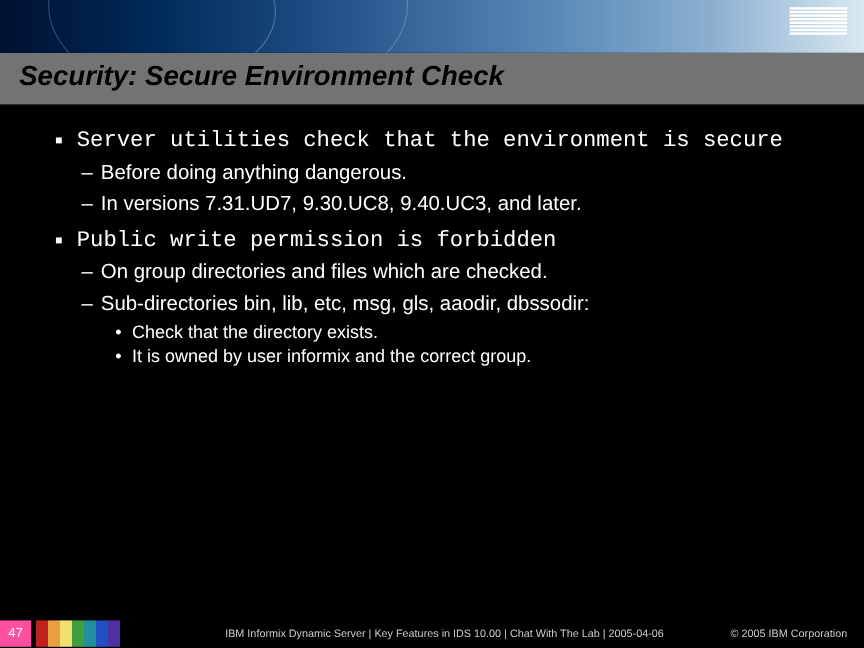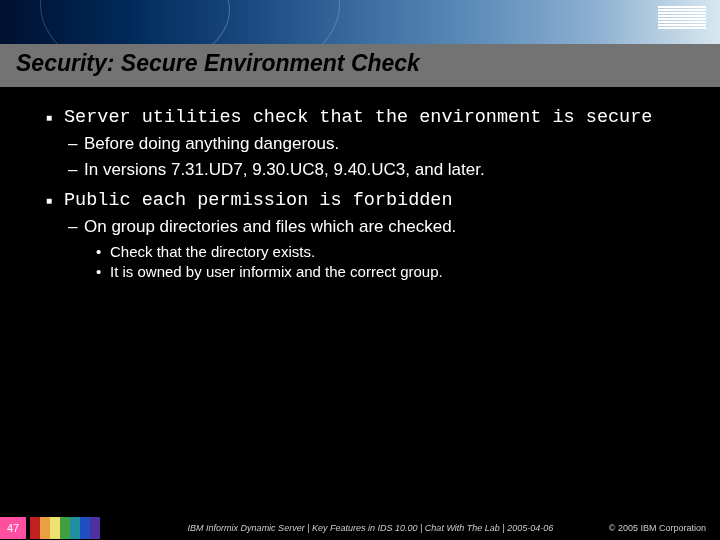--- a/index.html
+++ b/index.html
@@ -114,21 +114,20 @@
   .s-yellow { background: #f0e070; }
   .s-green { background: #40a040; }
   .s-teal { background: #2090a0; }
   .s-blue { background: #2050c0; }
   .s-purple { background: #5030a0; }
   .footer-text {
     flex: 1;
     font-size: 9px;
     color: #ccc;
     padding-left: 32px;
-    font-style: italic;
   }
   .footer-copy {
     font-size: 9px;
     color: #ccc;
     padding-right: 14px;
   }
 </style>
 </head>
 <body>
 
@@ -149,23 +148,24 @@
 
 <div class="title-bar">
   <h1>Security: Secure Environment Check</h1>
 </div>
 
 <div class="content">
   <div class="b1">Server utilities check that the environment is secure</div>
   <div class="b2">Before doing anything dangerous.</div>
   <div class="b2">In versions 7.31.UD7, 9.30.UC8, 9.40.UC3, and later.</div>
 
-  <div class="b1">Public each permission is forbidden</div>
+  <div class="b1">Public write permission is forbidden</div>
   <div class="b2">On group directories and files which are checked.</div>
 
+  <div class="b2">Sub-directories bin, lib, etc, msg, gls, aaodir, dbssodir:</div>
   <div class="b3">Check that the directory exists.</div>
   <div class="b3">It is owned by user informix and the correct group.</div>
 </div>
 
 <div class="footer">
   <div class="slide-num">47</div>
   <div class="footer-stripes">
     <span class="s-red"></span>
       <span class="s-orange"></span>
       <span class="s-yellow"></span>

